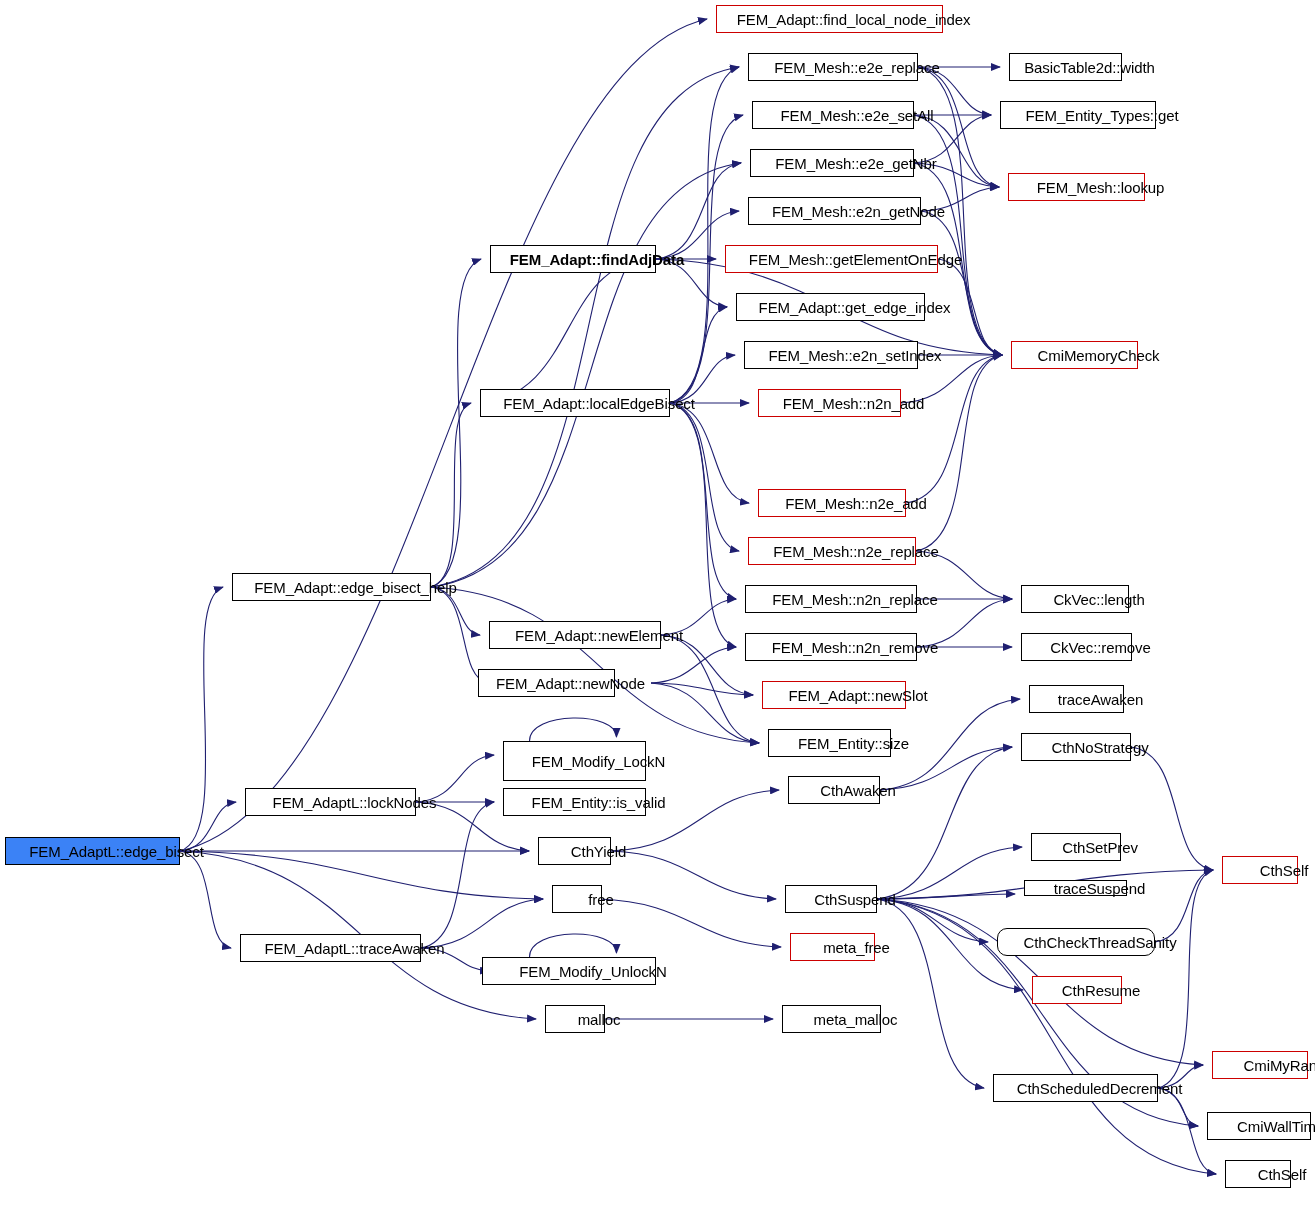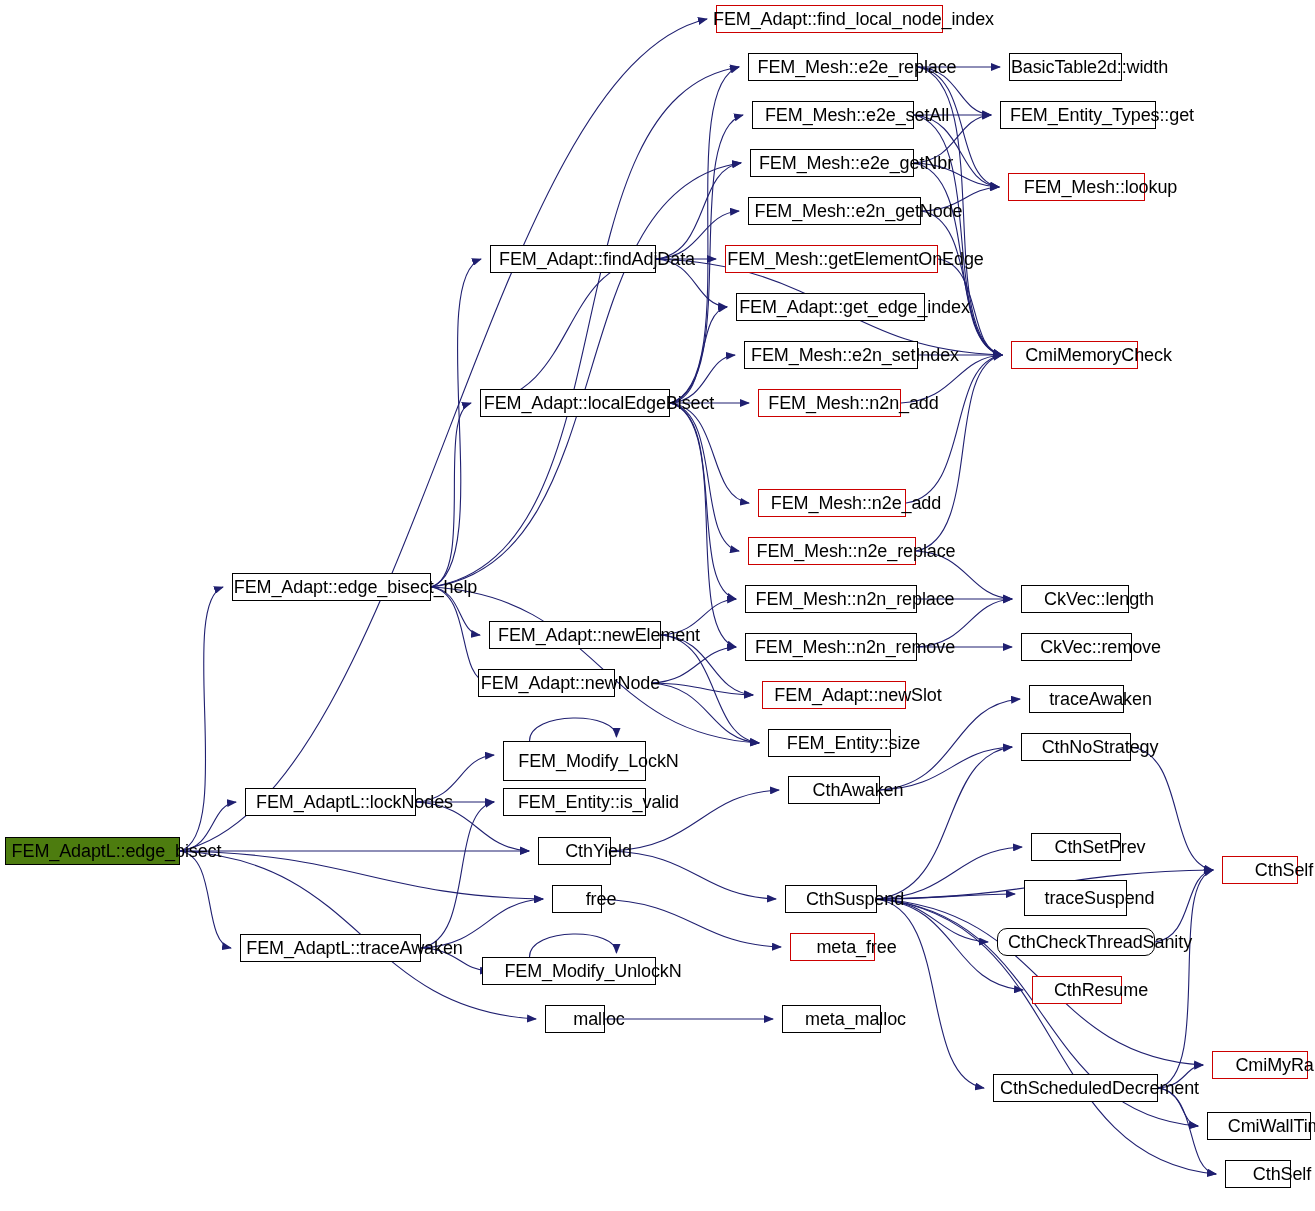--- a/index.html
+++ b/index.html
@@ -11,32 +11,32 @@
     font-family: "Liberation Sans", sans-serif;
     overflow: hidden;
   }
   #edges { position:absolute; left:0; top:0; width:1315px; height:1211px; }
   .node {
     position: absolute;
     box-sizing: border-box;
     border: 1px solid #000000;
     background: #ffffff;
     color: #000000;
-    font-size: 18px;
+    font-size: 15px;
     line-height: 1;
     display: flex;
     align-items: center;
     justify-content: center;
     white-space: nowrap;
     letter-spacing: -0.1px;
     z-index: 5;
     padding-left: 48px;
   }
   .node.red { border-color: #cc0000; }
-  .node.root { background: #4d7c0f; border-color:#000000; }
+  .node.root { background: #3b82f6; border-color:#000000; }
 </style>
 </head>
 <body>
 
 <div id="canvas">
   <svg id="edges" xmlns="http://www.w3.org/2000/svg">
     <defs>
       <marker id="ah" markerWidth="10" markerHeight="8" refX="9" refY="4" orient="auto" markerUnits="userSpaceOnUse">
         <path d="M0,0 L10,4 L0,8 z" fill="#1f1f70"></path>
       </marker>
@@ -148,21 +148,21 @@
       </div>
       <div class="node" style="left: 750px; top: 149px; width: 164px; height: 28px;">
         <span>FEM_Mesh::e2e_getNbr</span>
       </div>
       <div class="node red" style="left: 1008px; top: 173px; width: 137px; height: 28px;">
         <span>FEM_Mesh::lookup</span>
       </div>
       <div class="node" style="left: 748px; top: 197px; width: 173px; height: 28px;">
         <span>FEM_Mesh::e2n_getNode</span>
       </div>
-      <div class="node" style="left: 490px; top: 245px; width: 166px; height: 28px;">
+      <div class="node" style="left: 490px; top: 245px; width: 166px; height: 28px; font-weight: bold;">
         <span>FEM_Adapt::findAdjData</span>
       </div>
       <div class="node red" style="left: 725px; top: 245px; width: 213px; height: 28px;">
         <span>FEM_Mesh::getElementOnEdge</span>
       </div>
       <div class="node" style="left: 736px; top: 293px; width: 189px; height: 28px;">
         <span>FEM_Adapt::get_edge_index</span>
       </div>
       <div class="node" style="left: 744px; top: 341px; width: 174px; height: 28px;">
         <span>FEM_Mesh::e2n_setIndex</span>
@@ -232,21 +232,21 @@
       </div>
       <div class="node root" style="left: 5px; top: 837px; width: 175px; height: 28px;">
         <span>FEM_AdaptL::edge_bisect</span>
       </div>
       <div class="node" style="left: 538px; top: 837px; width: 73px; height: 28px;">
         <span>CthYield</span>
       </div>
       <div class="node red" style="left: 1222px; top: 856px; width: 76px; height: 28px;">
         <span>CthSelf</span>
       </div>
-      <div class="node" style="left: 1024px; top: 880px; width: 103px; height: 36px;">
+      <div class="node" style="left: 1024px; top: 880px; width: 103px; height: 16px;">
         <span>traceSuspend</span>
       </div>
       <div class="node" style="left: 552px; top: 885px; width: 47px; height: 28px;">
         <span>free</span>
       </div>
       <div class="node" style="left: 785px; top: 885px; width: 92px; height: 28px;">
         <span>CthSuspend</span>
       </div>
       <div class="node" style="left: 997px; top: 928px; width: 158px; height: 28px; border-radius: 10px;">
         <span>CthCheckThreadSanity</span>

